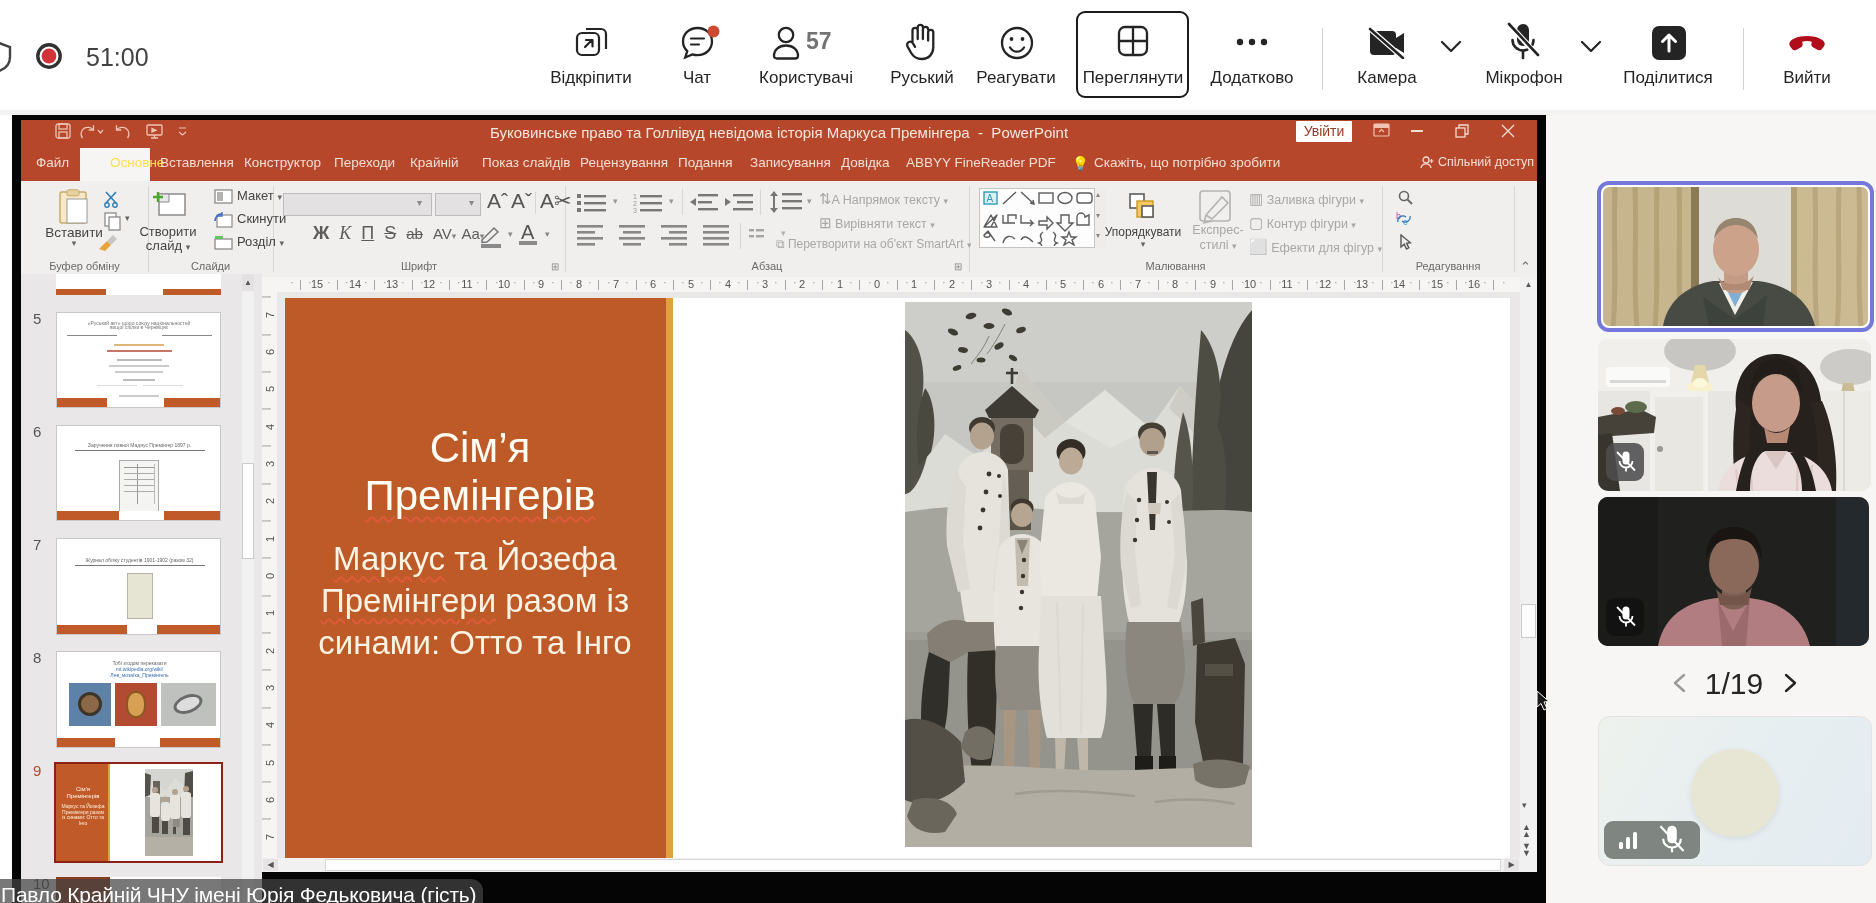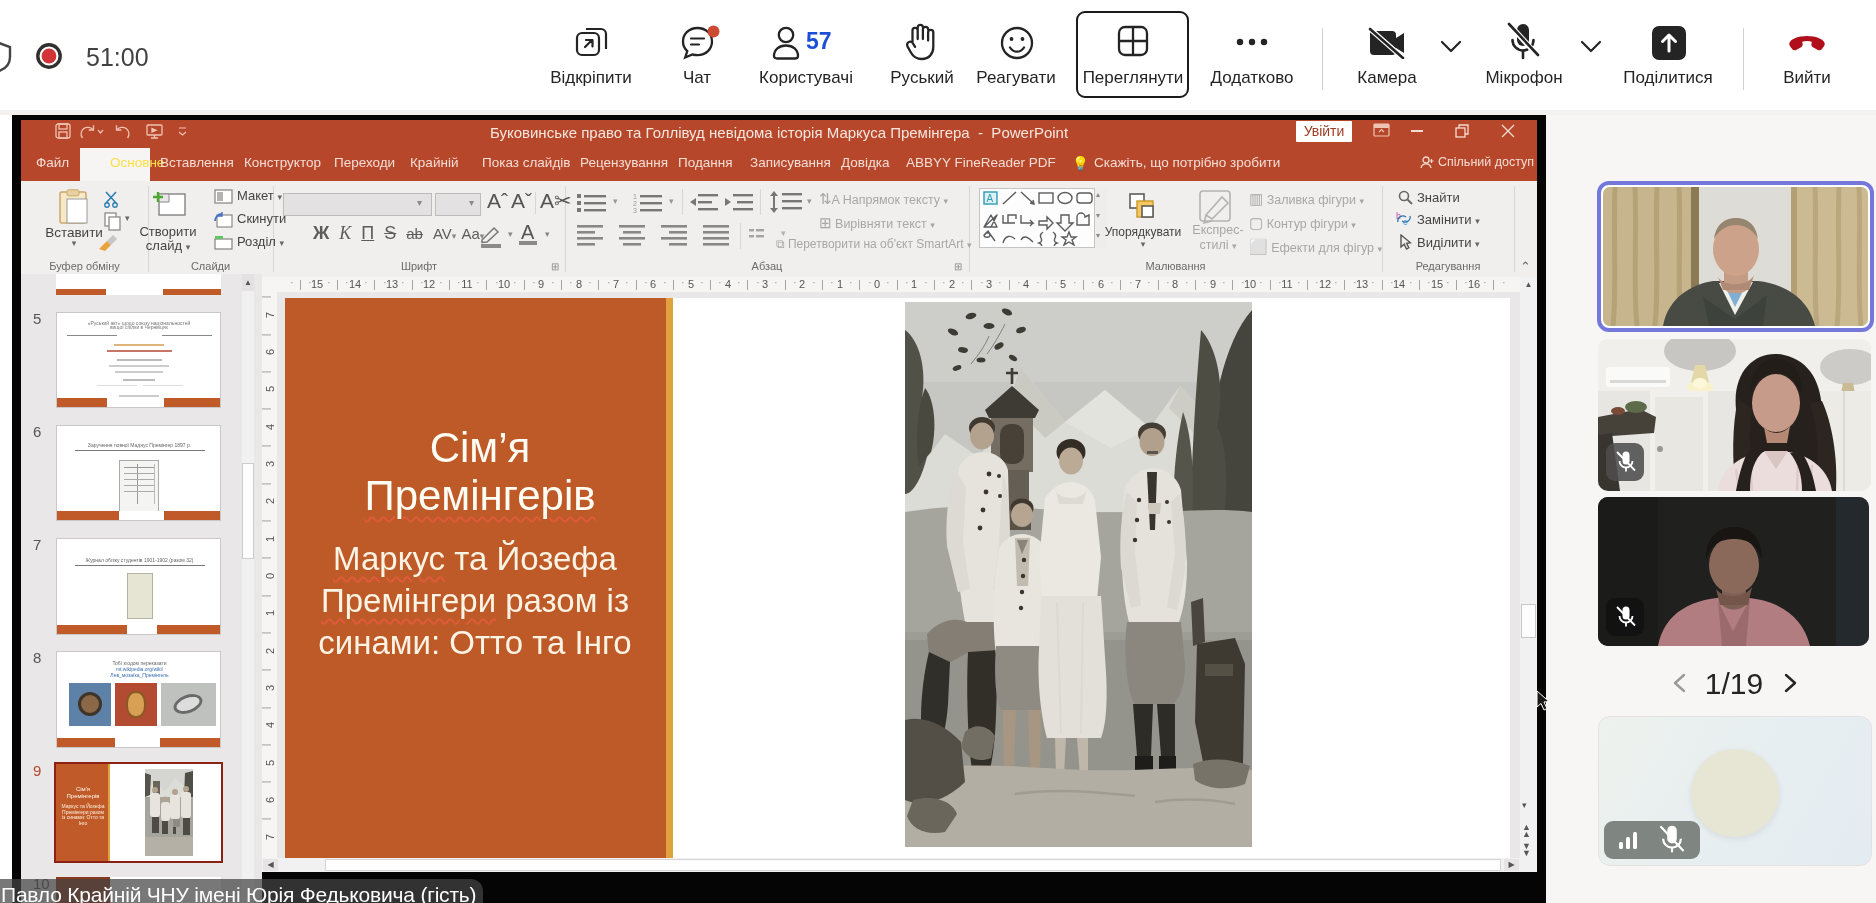--- a/index.html
+++ b/index.html
@@ -36,21 +36,21 @@
       <path d="M17.5 3 C9 3 3 9 3 16.5 C3 20.5 4.7 23.8 7.3 26.1 L5.2 32.5 L12.3 29.4 C13.9 29.9 15.7 30.2 17.5 30.2 C26 30.2 32 24 32 16.5 C32 9 26 3 17.5 3 Z" fill="none" stroke="#242424" stroke-width="2.3"></path>
       <path d="M11 13.5 h13 M11 19.5 h8" stroke="#242424" stroke-width="2.2" stroke-linecap="round"></path>
       <circle cx="33.5" cy="6.5" r="6" fill="#CC4A31"></circle>
     </svg>
     <div class="abs" style="left:662px;top:68px;width:70px;text-align:center;font-size:17px;color:#242424;">Чат</div>
 
     <svg class="abs" style="left:770px;top:25px;" width="32" height="36" viewBox="0 0 32 36">
       <circle cx="16" cy="10" r="7.2" fill="none" stroke="#242424" stroke-width="2.3"></circle>
       <path d="M4 31 C4 24.5 9 20.5 16 20.5 C23 20.5 28 24.5 28 31 C28 32.8 26.6 33.5 25 33.5 H7 C5.4 33.5 4 32.8 4 31 Z" fill="none" stroke="#242424" stroke-width="2.3"></path>
     </svg>
-    <div class="abs" style="left:806px;top:28px;font-size:23px;font-weight:bold;color:#1d4ed8;">57</div>
+    <div class="abs" style="left:806px;top:28px;font-size:23px;font-weight:bold;color:#737373;">57</div>
     <div class="abs" style="left:750px;top:68px;width:112px;text-align:center;font-size:17px;color:#242424;">Користувачі</div>
 
     <svg class="abs" style="left:903px;top:22px;" width="36" height="40" viewBox="0 0 36 40">
       <path d="M9.5 20 V8.5 a2.6 2.6 0 0 1 5.2 0 M14.7 17 V5.5 a2.6 2.6 0 0 1 5.2 0 M19.9 17 V7.5 a2.6 2.6 0 0 1 5.2 0 M25.1 18.5 V10.5 a2.6 2.6 0 0 1 5.2 0 V25 c0 7-4.5 12-11.5 12 c-6 0-8.6-2.3-10.9-6.5 L4.6 24.6 c-1.1-2-.3-3.9 1.3-4.6 c1.5-.7 3.2 0 4.2 1.6 l2 3.2" fill="none" stroke="#242424" stroke-width="2.3" stroke-linecap="round" stroke-linejoin="round"></path>
     </svg>
     <div class="abs" style="left:880px;top:68px;width:84px;text-align:center;font-size:17px;color:#242424;">Руський</div>
 
     <svg class="abs" style="left:999px;top:25px;" width="36" height="36" viewBox="0 0 36 36">
       <circle cx="18" cy="18" r="15" fill="none" stroke="#242424" stroke-width="2.3"></circle>
       <circle cx="12.5" cy="14" r="1.9" fill="#242424"></circle>
@@ -397,25 +397,20 @@
       <path d="M8 26 L24 8 L30 14 L14 30 Z M8 26 l-2 8 8-2" fill="none" stroke="#B5B3B1" stroke-width="1.6"></path>
     </svg>
     <div class="abs" style="left:1167px;top:42px;width:60px;text-align:center;font-size:12.5px;color:#A9A7A5;line-height:15px;">Експрес-<br>стилі <span style="font-size:9px;">▾</span></div>
 
     <div class="abs" style="left:1228px;top:7px;width:170px;font-size:12.5px;color:#A9A7A5;line-height:21px;white-space:nowrap;">
       <span style="font-size:15px;">▥</span> Заливка фігури <span style="font-size:9px;">▾</span><br>
       <span style="font-size:15px;">▢</span> Контур фігури <span style="font-size:9px;">▾</span><br>
       <span style="font-size:15px;">⬜</span> Ефекти для фігур <span style="font-size:9px;">▾</span>
     </div>
 
-    <div class="abs" style="left:1396px;top:6px;width:110px;font-size:13px;color:#444;line-height:22px;white-space:nowrap;">
-      Знайти<br>
-      Замінити <span style="font-size:9px;color:#666;">▾</span><br>
-      Виділити <span style="font-size:9px;color:#666;">▾</span>
-    </div>
     <svg class="abs" style="left:1377px;top:9px;" width="15" height="15" viewBox="0 0 15 15">
       <circle cx="6" cy="6" r="4.5" fill="none" stroke="#666" stroke-width="1.6"></circle>
       <path d="M9.5 9.5 L14 14" stroke="#666" stroke-width="1.8"></path>
     </svg>
     <svg class="abs" style="left:1375px;top:30px;" width="18" height="16" viewBox="0 0 18 16">
       <text x="0" y="8" font-size="9" fill="#C24FA0" font-family="Liberation Sans">b</text>
       <text x="7" y="14" font-size="9" fill="#2E9BD6" font-family="Liberation Sans">c</text>
       <path d="M2 11 a5 5 0 0 1 8-5 M14 5 a5 5 0 0 1-8 5" stroke="#2E75B5" stroke-width="1.3" fill="none"></path>
     </svg>
     <svg class="abs" style="left:1377px;top:53px;" width="14" height="16" viewBox="0 0 14 16">

